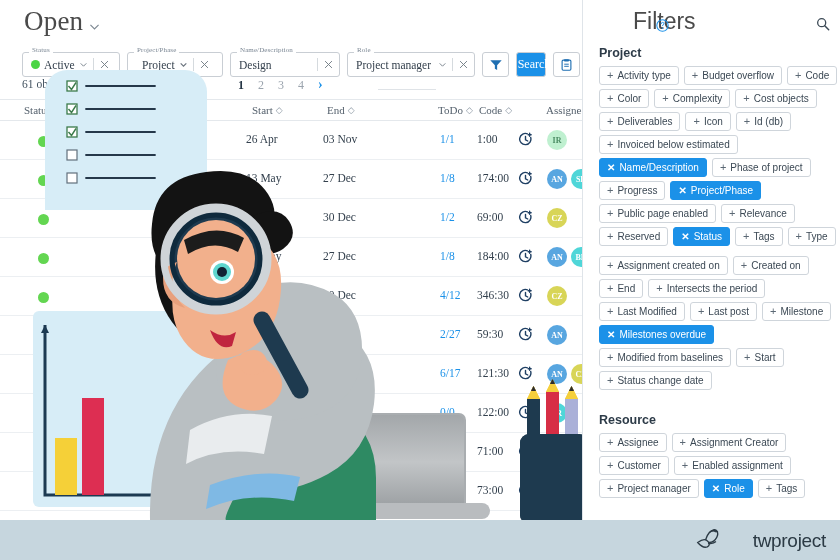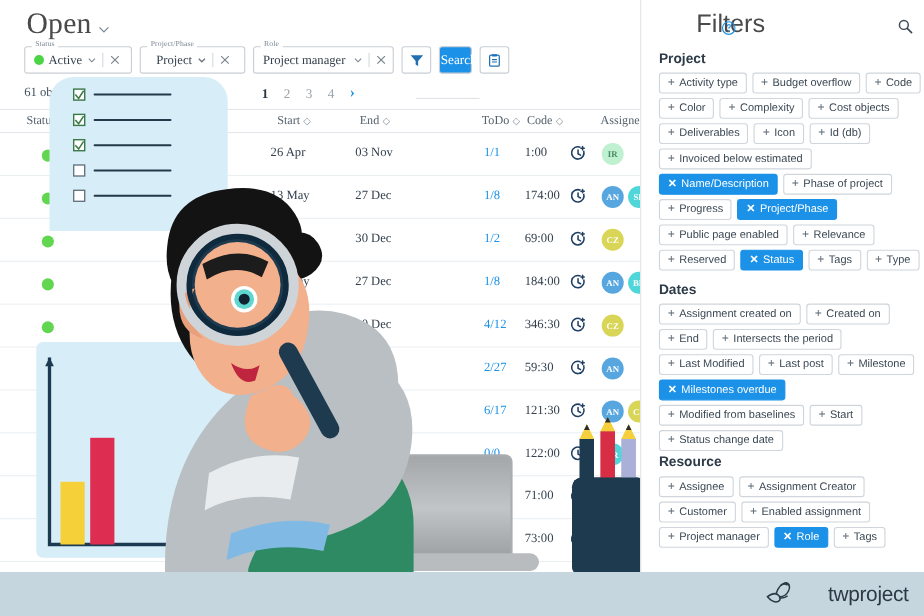--- a/index.html
+++ b/index.html
@@ -12,21 +12,21 @@
   }
   #root { position: relative; width: 840px; height: 560px; overflow: hidden; background:#fff; }
 
   
   #left { position:absolute; left:0; top:0; width:582px; height:560px; background:#fff; overflow:hidden;font-family:Liberation Serif, serif; }
 
   .page-title { position:absolute; left:24px; top:6px; font-size:27px; color:#4a4a4a; font-weight:400; letter-spacing:.2px; }
   .page-title-caret { position:absolute; left:88px; top:20px; width:13px; height:13px; }
 
   
-  .fbar { position:absolute; left:22px; top:42px; display:flex; align-items:flex-start; gap:7px; }
+  .fbar { position:absolute; left:22px; top:52px; display:flex; align-items:flex-start; gap:7px; }
   .fld {
     position:relative; height:25px; border:1px solid #c9ced4; border-radius:3px;
     background:#fff; display:flex; align-items:center; padding:0 5px 0 8px; gap:4px;
   }
   .fld-legend {
     position:absolute; top:-7px; left:6px; background:#fff; padding:0 3px;
     font-size:7px; color:#7b8794; letter-spacing:.1px; white-space:nowrap;
   }
   .fld-val { font-size:11.5px; color:#34404d; white-space:nowrap; }
   .dot-green { width:9px; height:9px; border-radius:50%; background:#4bd545; display:inline-block; }
@@ -131,20 +131,28 @@
         <span class="fld-val" style="margin-left:6px">Project</span>
         <svg class="caret" viewBox="0 0 16 16">
             <path d="M3 6 L8 11 L13 6" fill="none" stroke="#3b4654" stroke-width="2.1"></path>
           </svg>
         <span class="sep"></span>
         <svg class="xmark" viewBox="0 0 16 16">
             <path d="M3 3 L13 13 M13 3 L3 13" stroke="#5d6973" stroke-width="1.4" fill="none"></path>
           </svg>
       </div>
 
+      <div class="fld" style="width:110px">
+        <div class="fld-legend">Name/Description</div>
+        <span class="fld-val" style="flex:1">Design</span>
+        <span class="sep"></span>
+        <svg class="xmark" viewBox="0 0 16 16">
+            <path d="M3 3 L13 13 M13 3 L3 13" stroke="#5d6973" stroke-width="1.4" fill="none"></path>
+          </svg>
+      </div>
 
       <div class="fld" style="width:128px">
         <div class="fld-legend">Role</div>
         <span class="fld-val" style="flex:1">Project manager</span>
         <svg class="caret" viewBox="0 0 16 16">
             <path d="M3 6 L8 11 L13 6" fill="none" stroke="#4b5866" stroke-width="1.7"></path>
           </svg>
         <span class="sep"></span>
         <svg class="xmark" viewBox="0 0 16 16">
             <path d="M3 3 L13 13 M13 3 L3 13" stroke="#5d6973" stroke-width="1.4" fill="none"></path>
@@ -590,21 +598,20 @@
             <span class="pm">+</span>
             <span>Tags</span>
           </span>
           <span class="chip">
             <span class="pm">+</span>
             <span>Type</span>
           </span>
         </div>
       </div>
     <div class="section" id="grp1" style="top:256px">
-        <div class="grp-title">Dates</div>
         <div class="chips">
           <span class="chip">
             <span class="pm">+</span>
             <span>Assignment created on</span>
           </span>
           <span class="chip">
             <span class="pm">+</span>
             <span>Created on</span>
           </span>
           <span class="chip">

